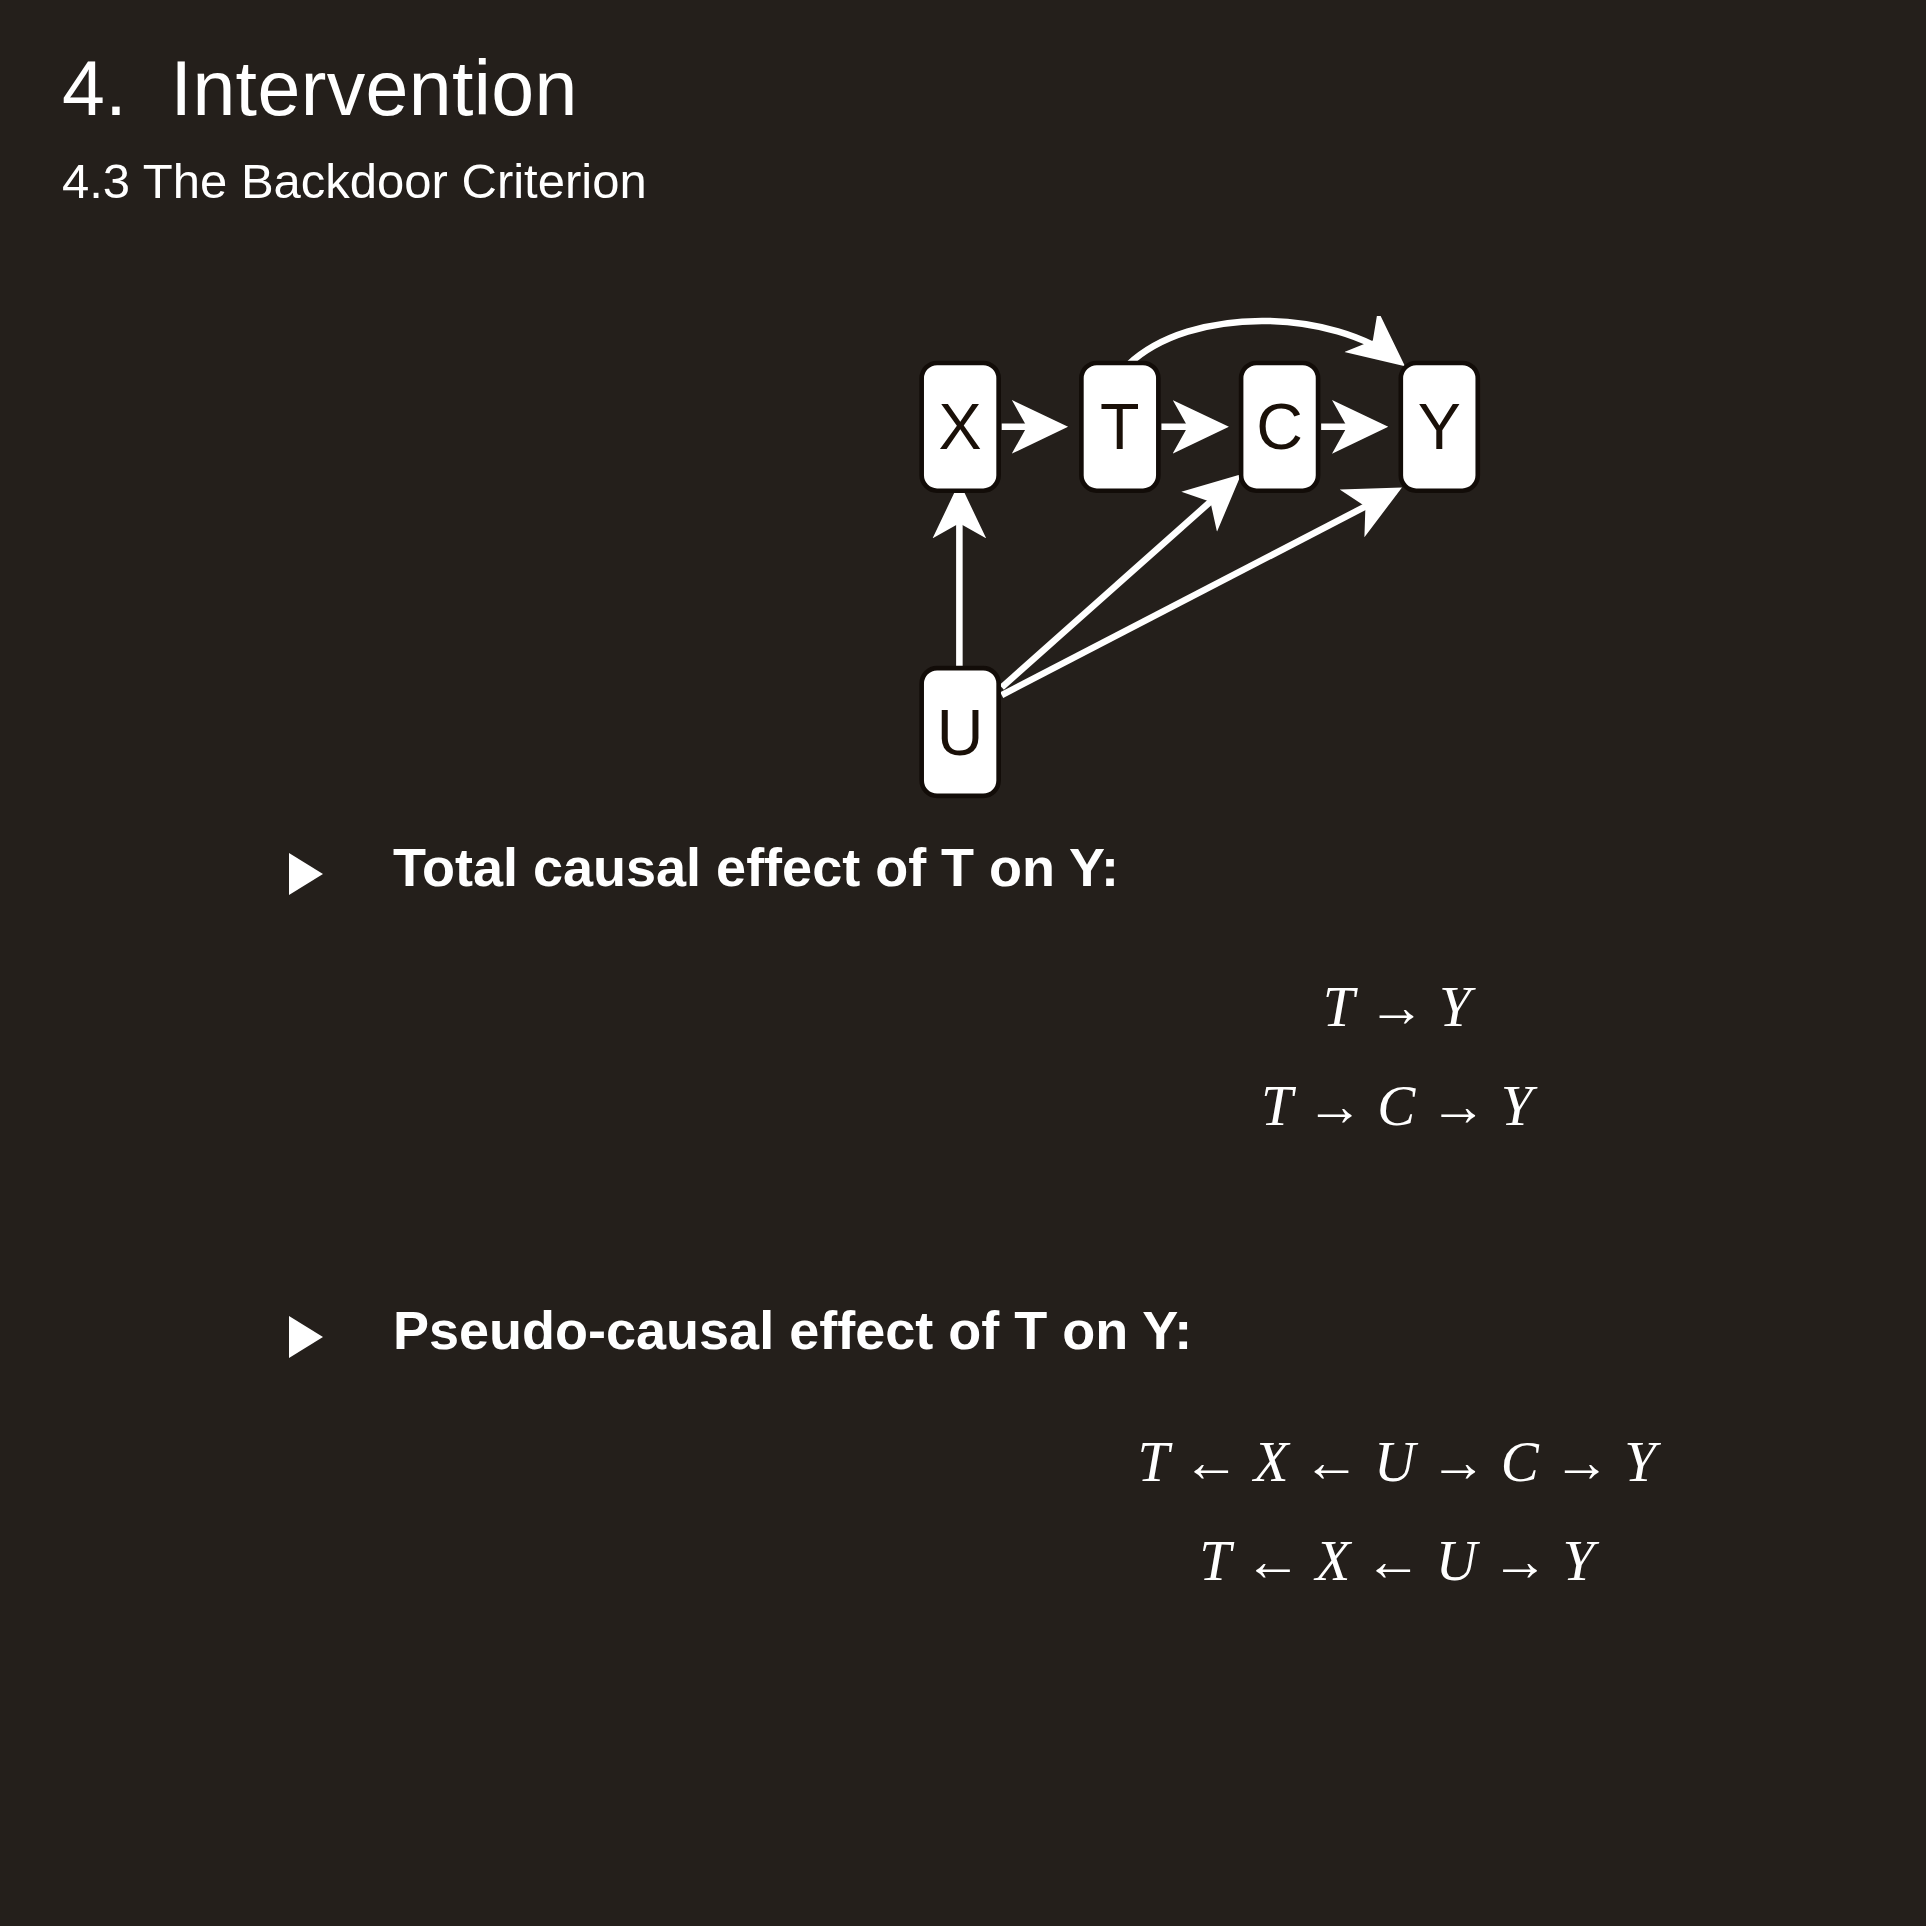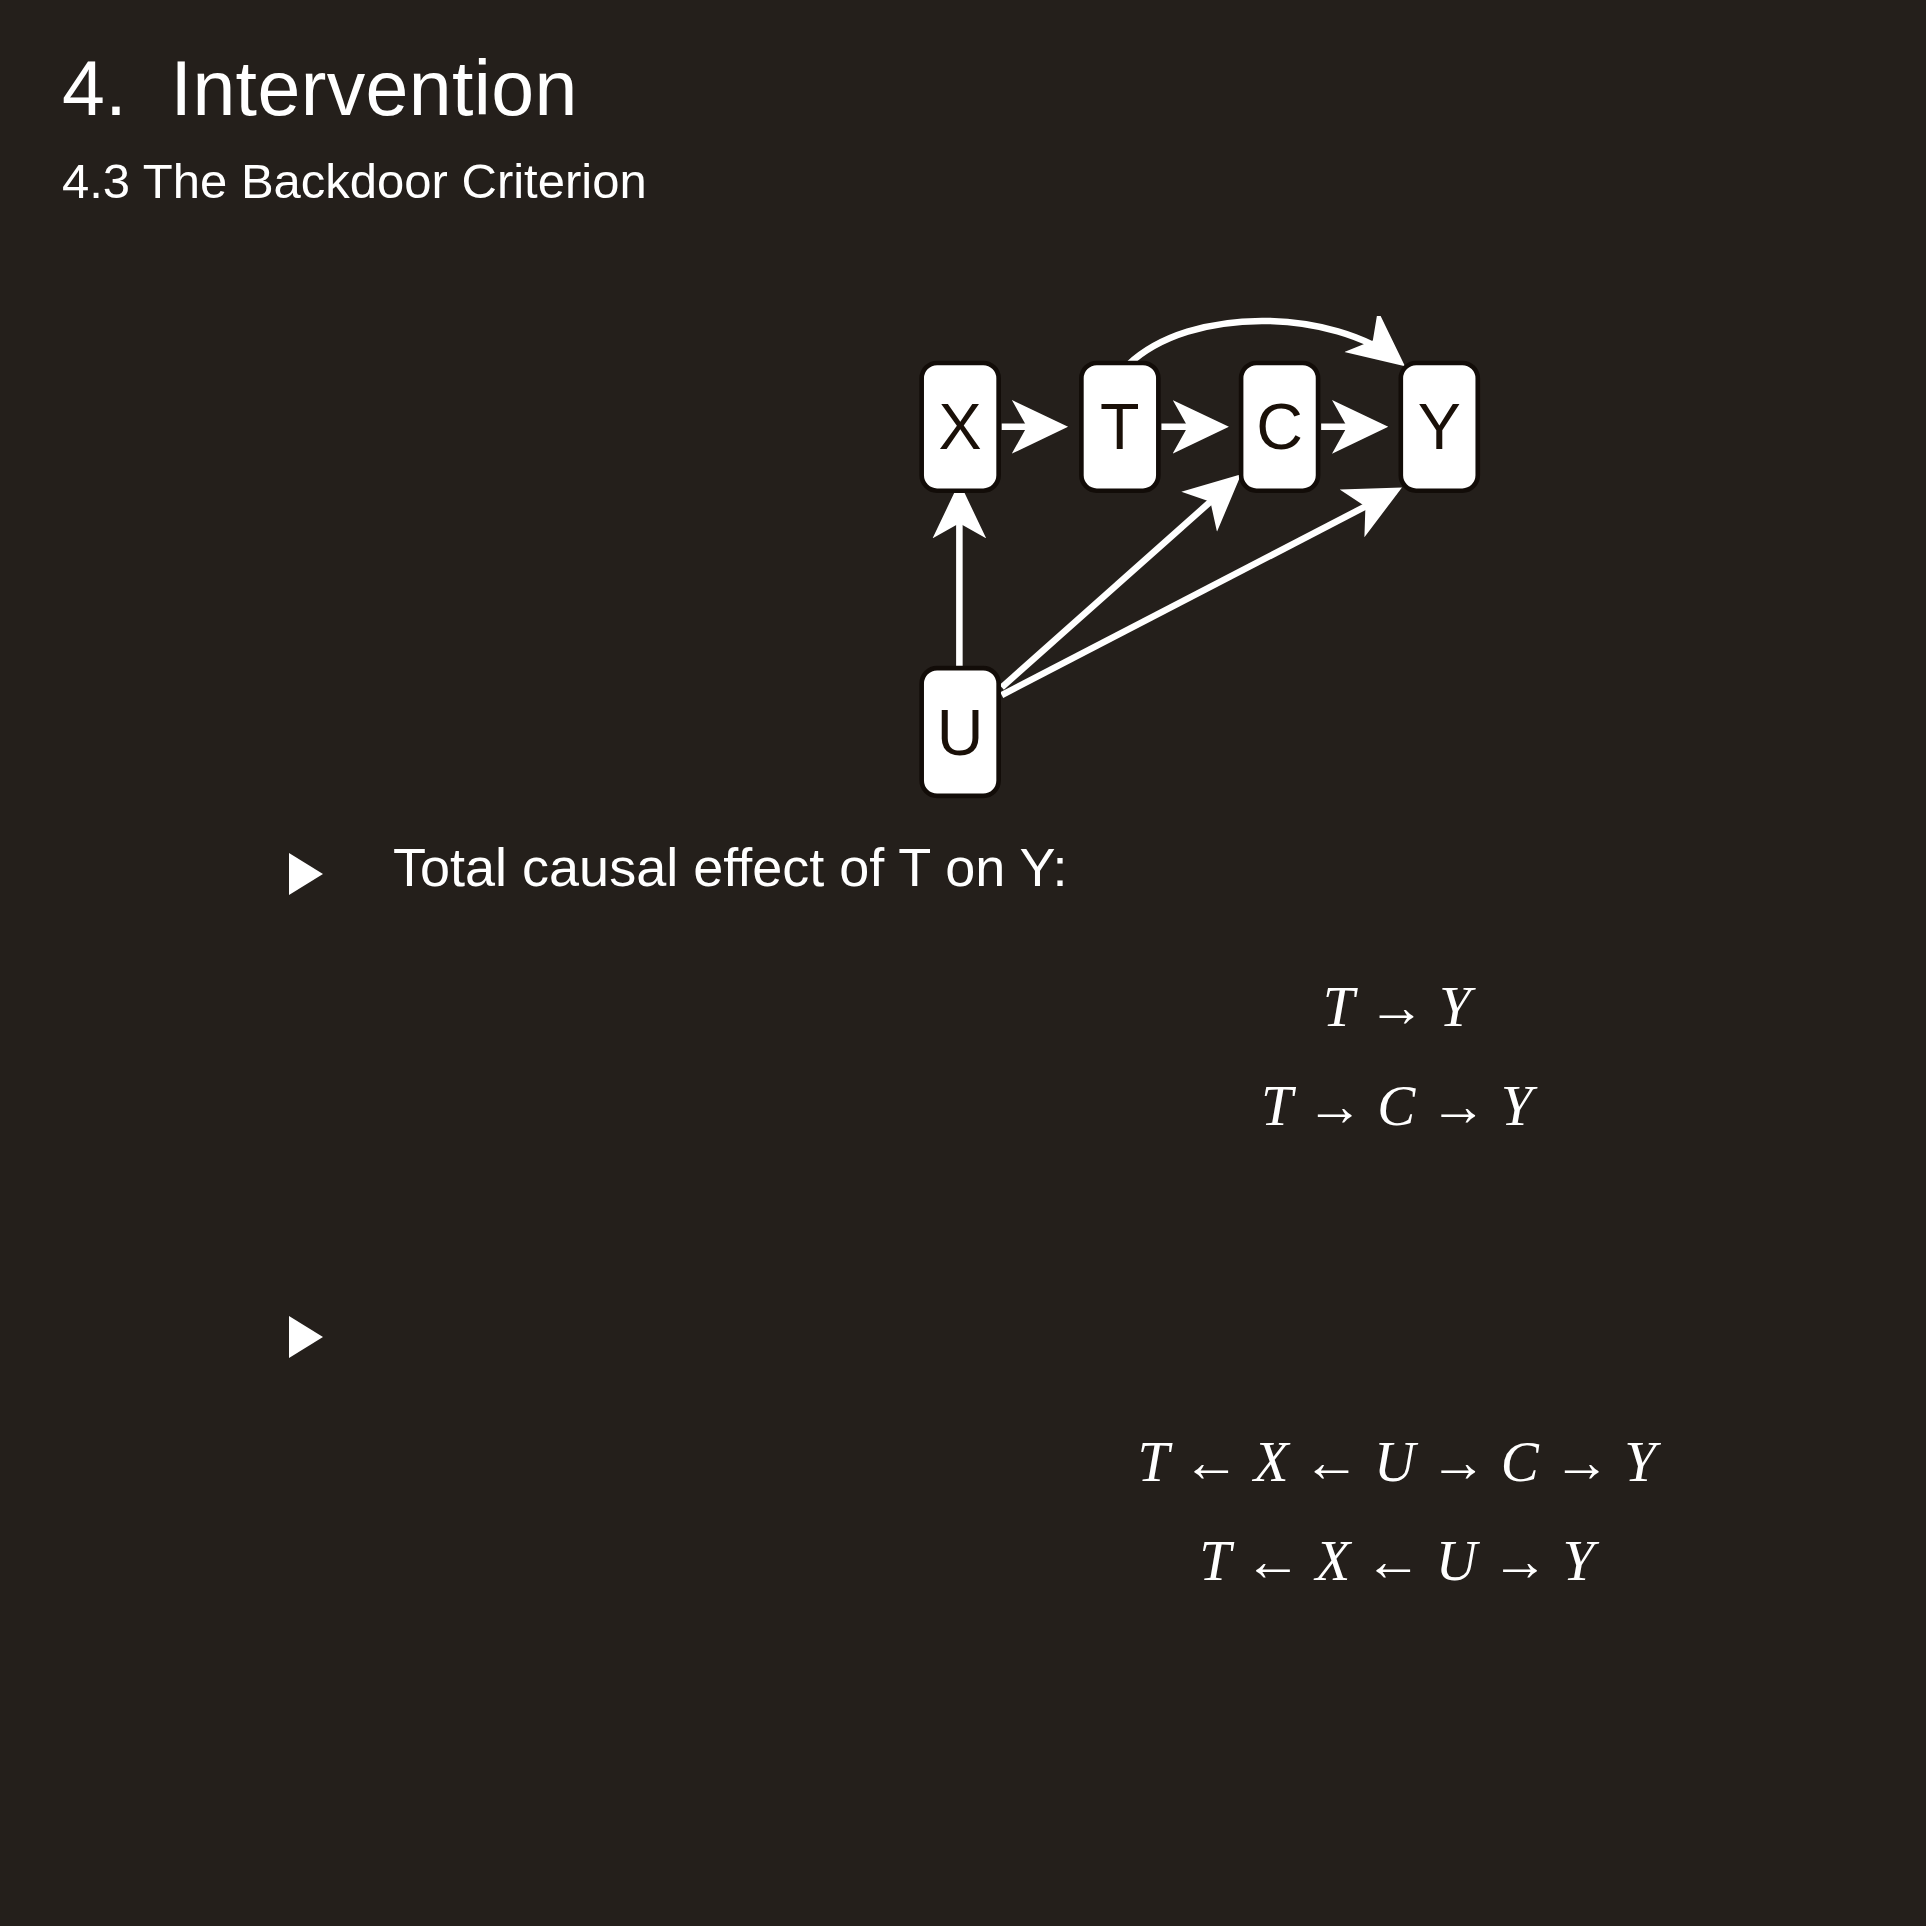--- a/index.html
+++ b/index.html
@@ -68,20 +68,21 @@
     height: 0;
     border-left: 34px solid #ffffff;
     border-top: 21.6px solid transparent;
     border-bottom: 21.6px solid transparent;
   }
   .bullet-text {
     font-size: 54px;
     line-height: 1.0;
     color: #ffffff;
     white-space: pre;
+    font-weight: bold;
   }
 
   .math-block {
     text-align: center;
     font-family: "Liberation Serif", serif;
     font-style: italic;
     color: #ffffff;
     width: 2778px;
   }
   .math-line {
@@ -155,20 +156,21 @@
     <span class="bullet-text">Total causal effect of T on Y:</span>
   </div>
 
   <div class="math-block" id="eq-group-1">
     <div class="math-line">T → Y</div>
     <div class="math-line">T → C → Y</div>
   </div>
 
   <div class="bullet-row" id="bullet-row-2">
     <span class="bullet-marker"></span>
+    <span class="bullet-text">Pseudo-causal effect of T on Y:</span>
   </div>
 
   <div class="math-block" id="eq-group-2">
     <div class="math-line">T ← X ← U → C → Y</div>
     <div class="math-line">T ← X ← U → Y</div>
   </div>
 
 </div>
 
 

